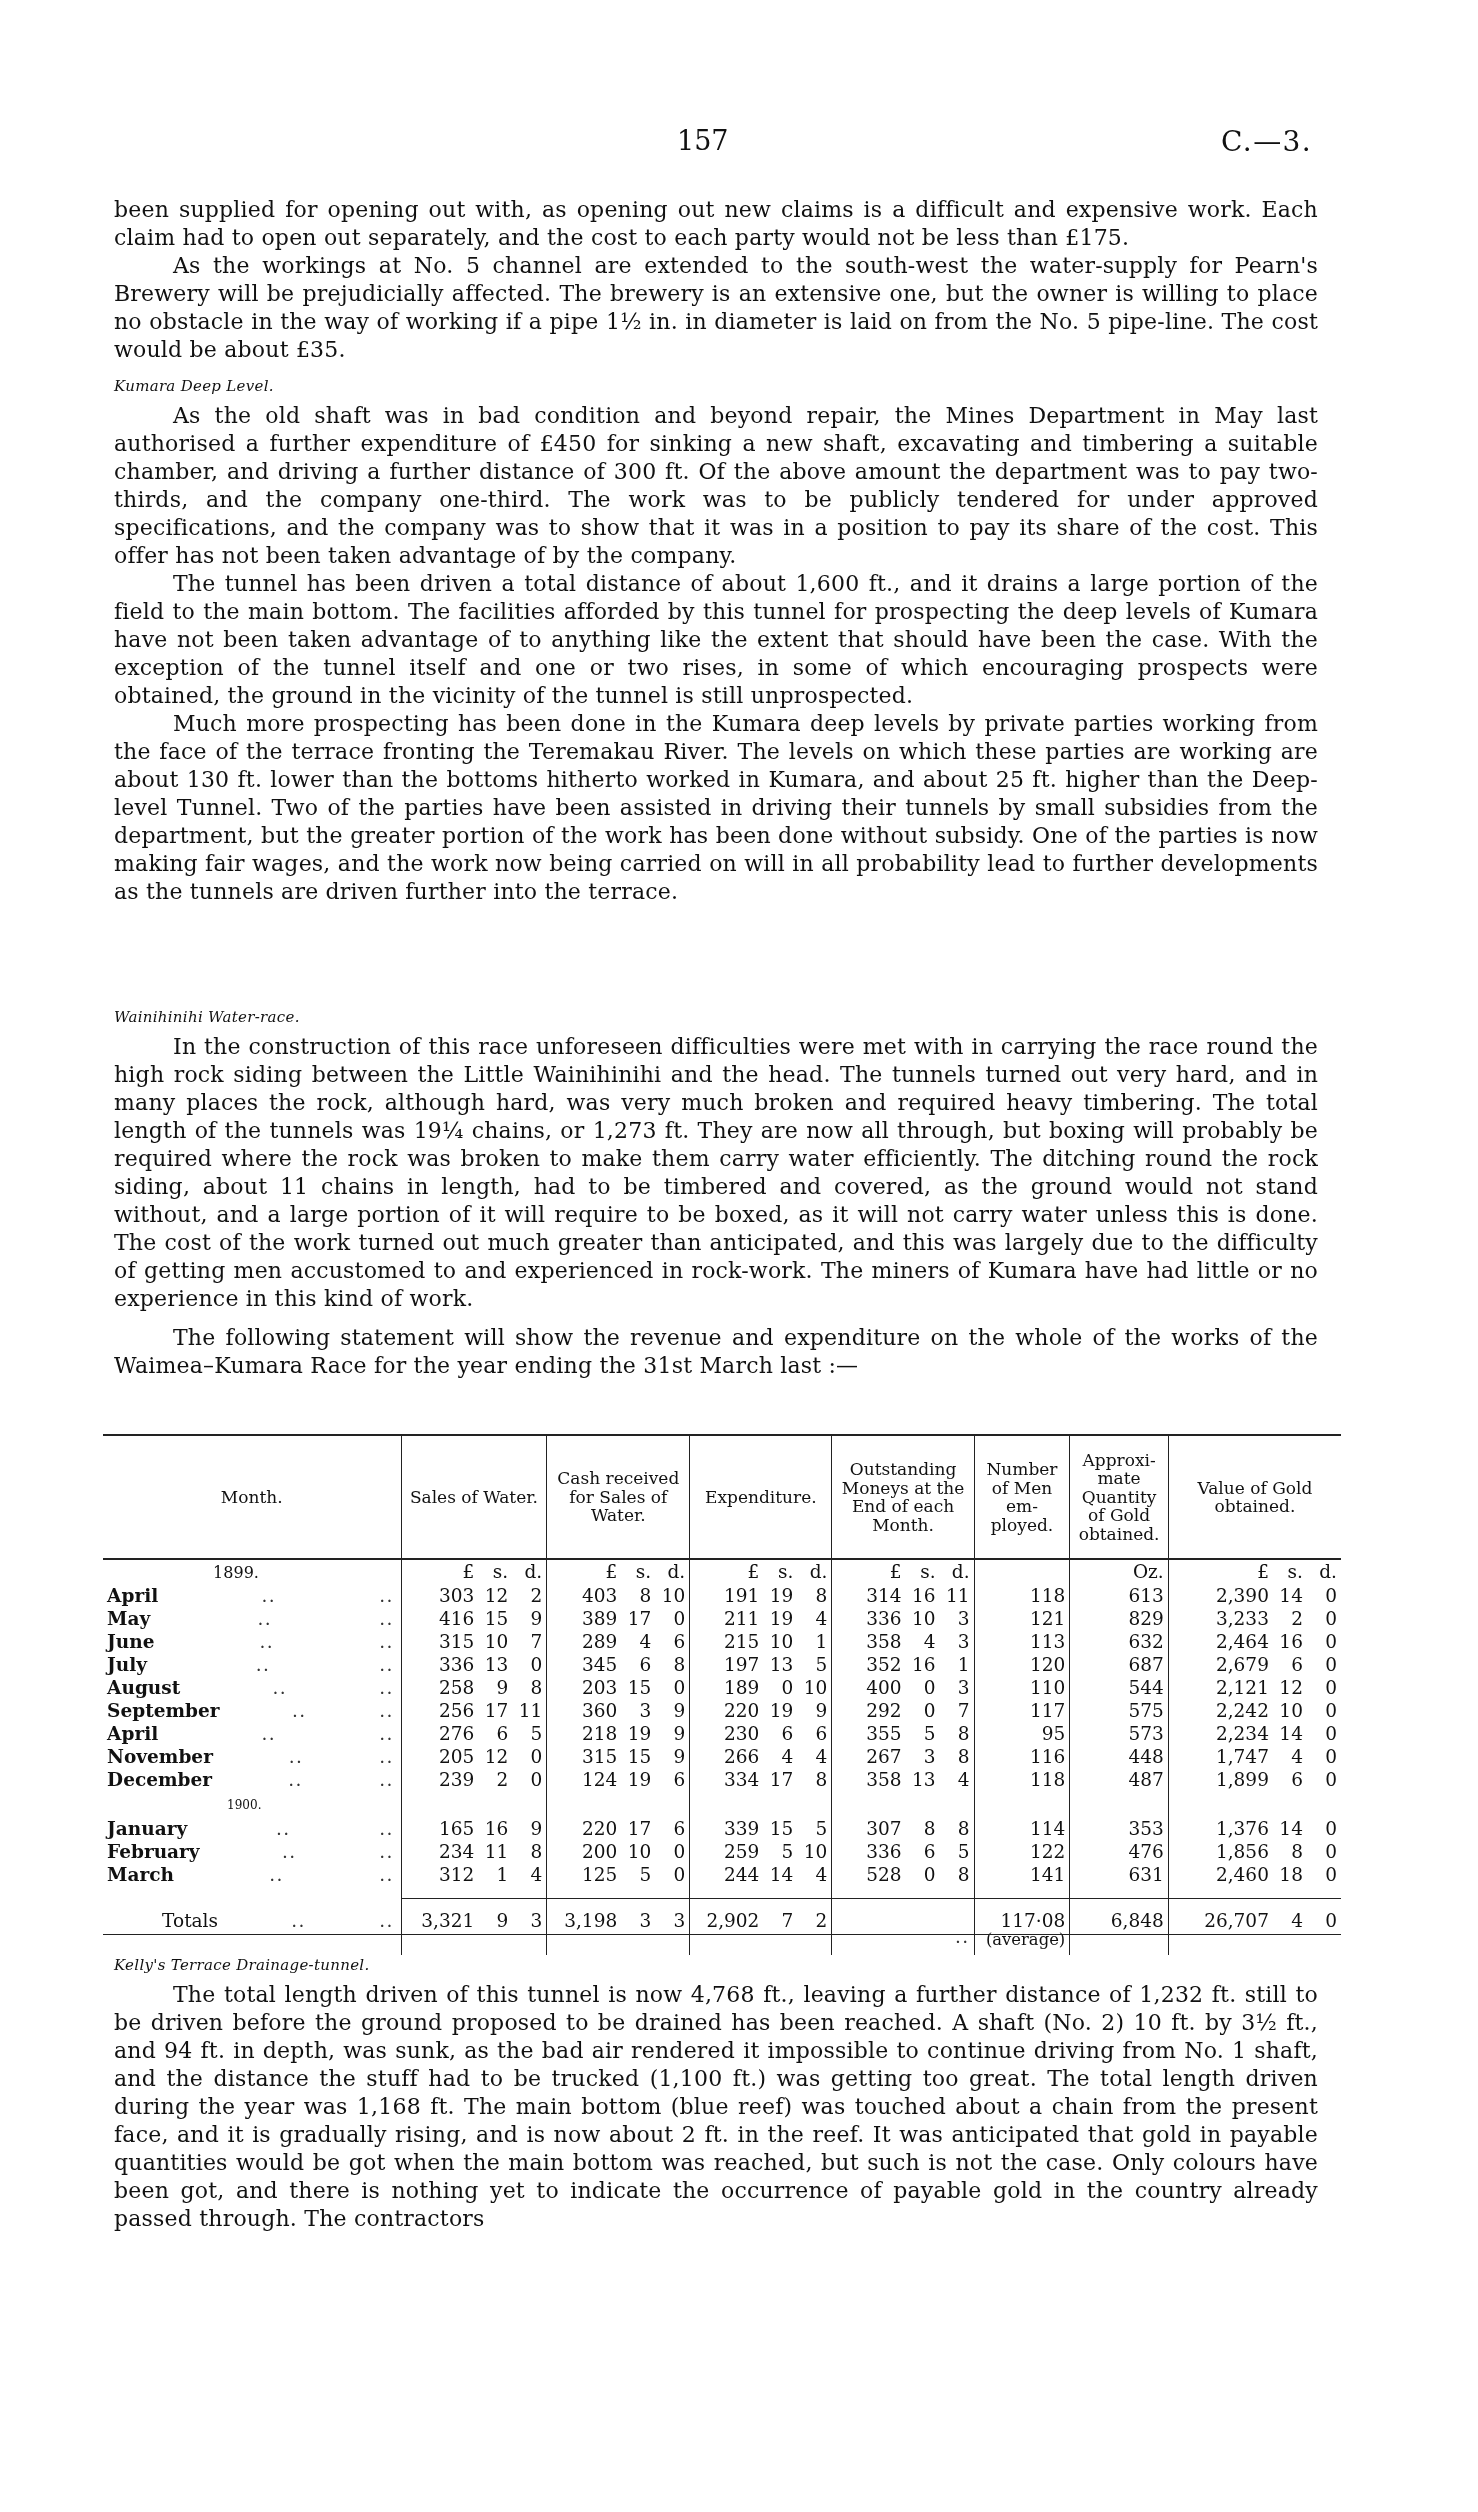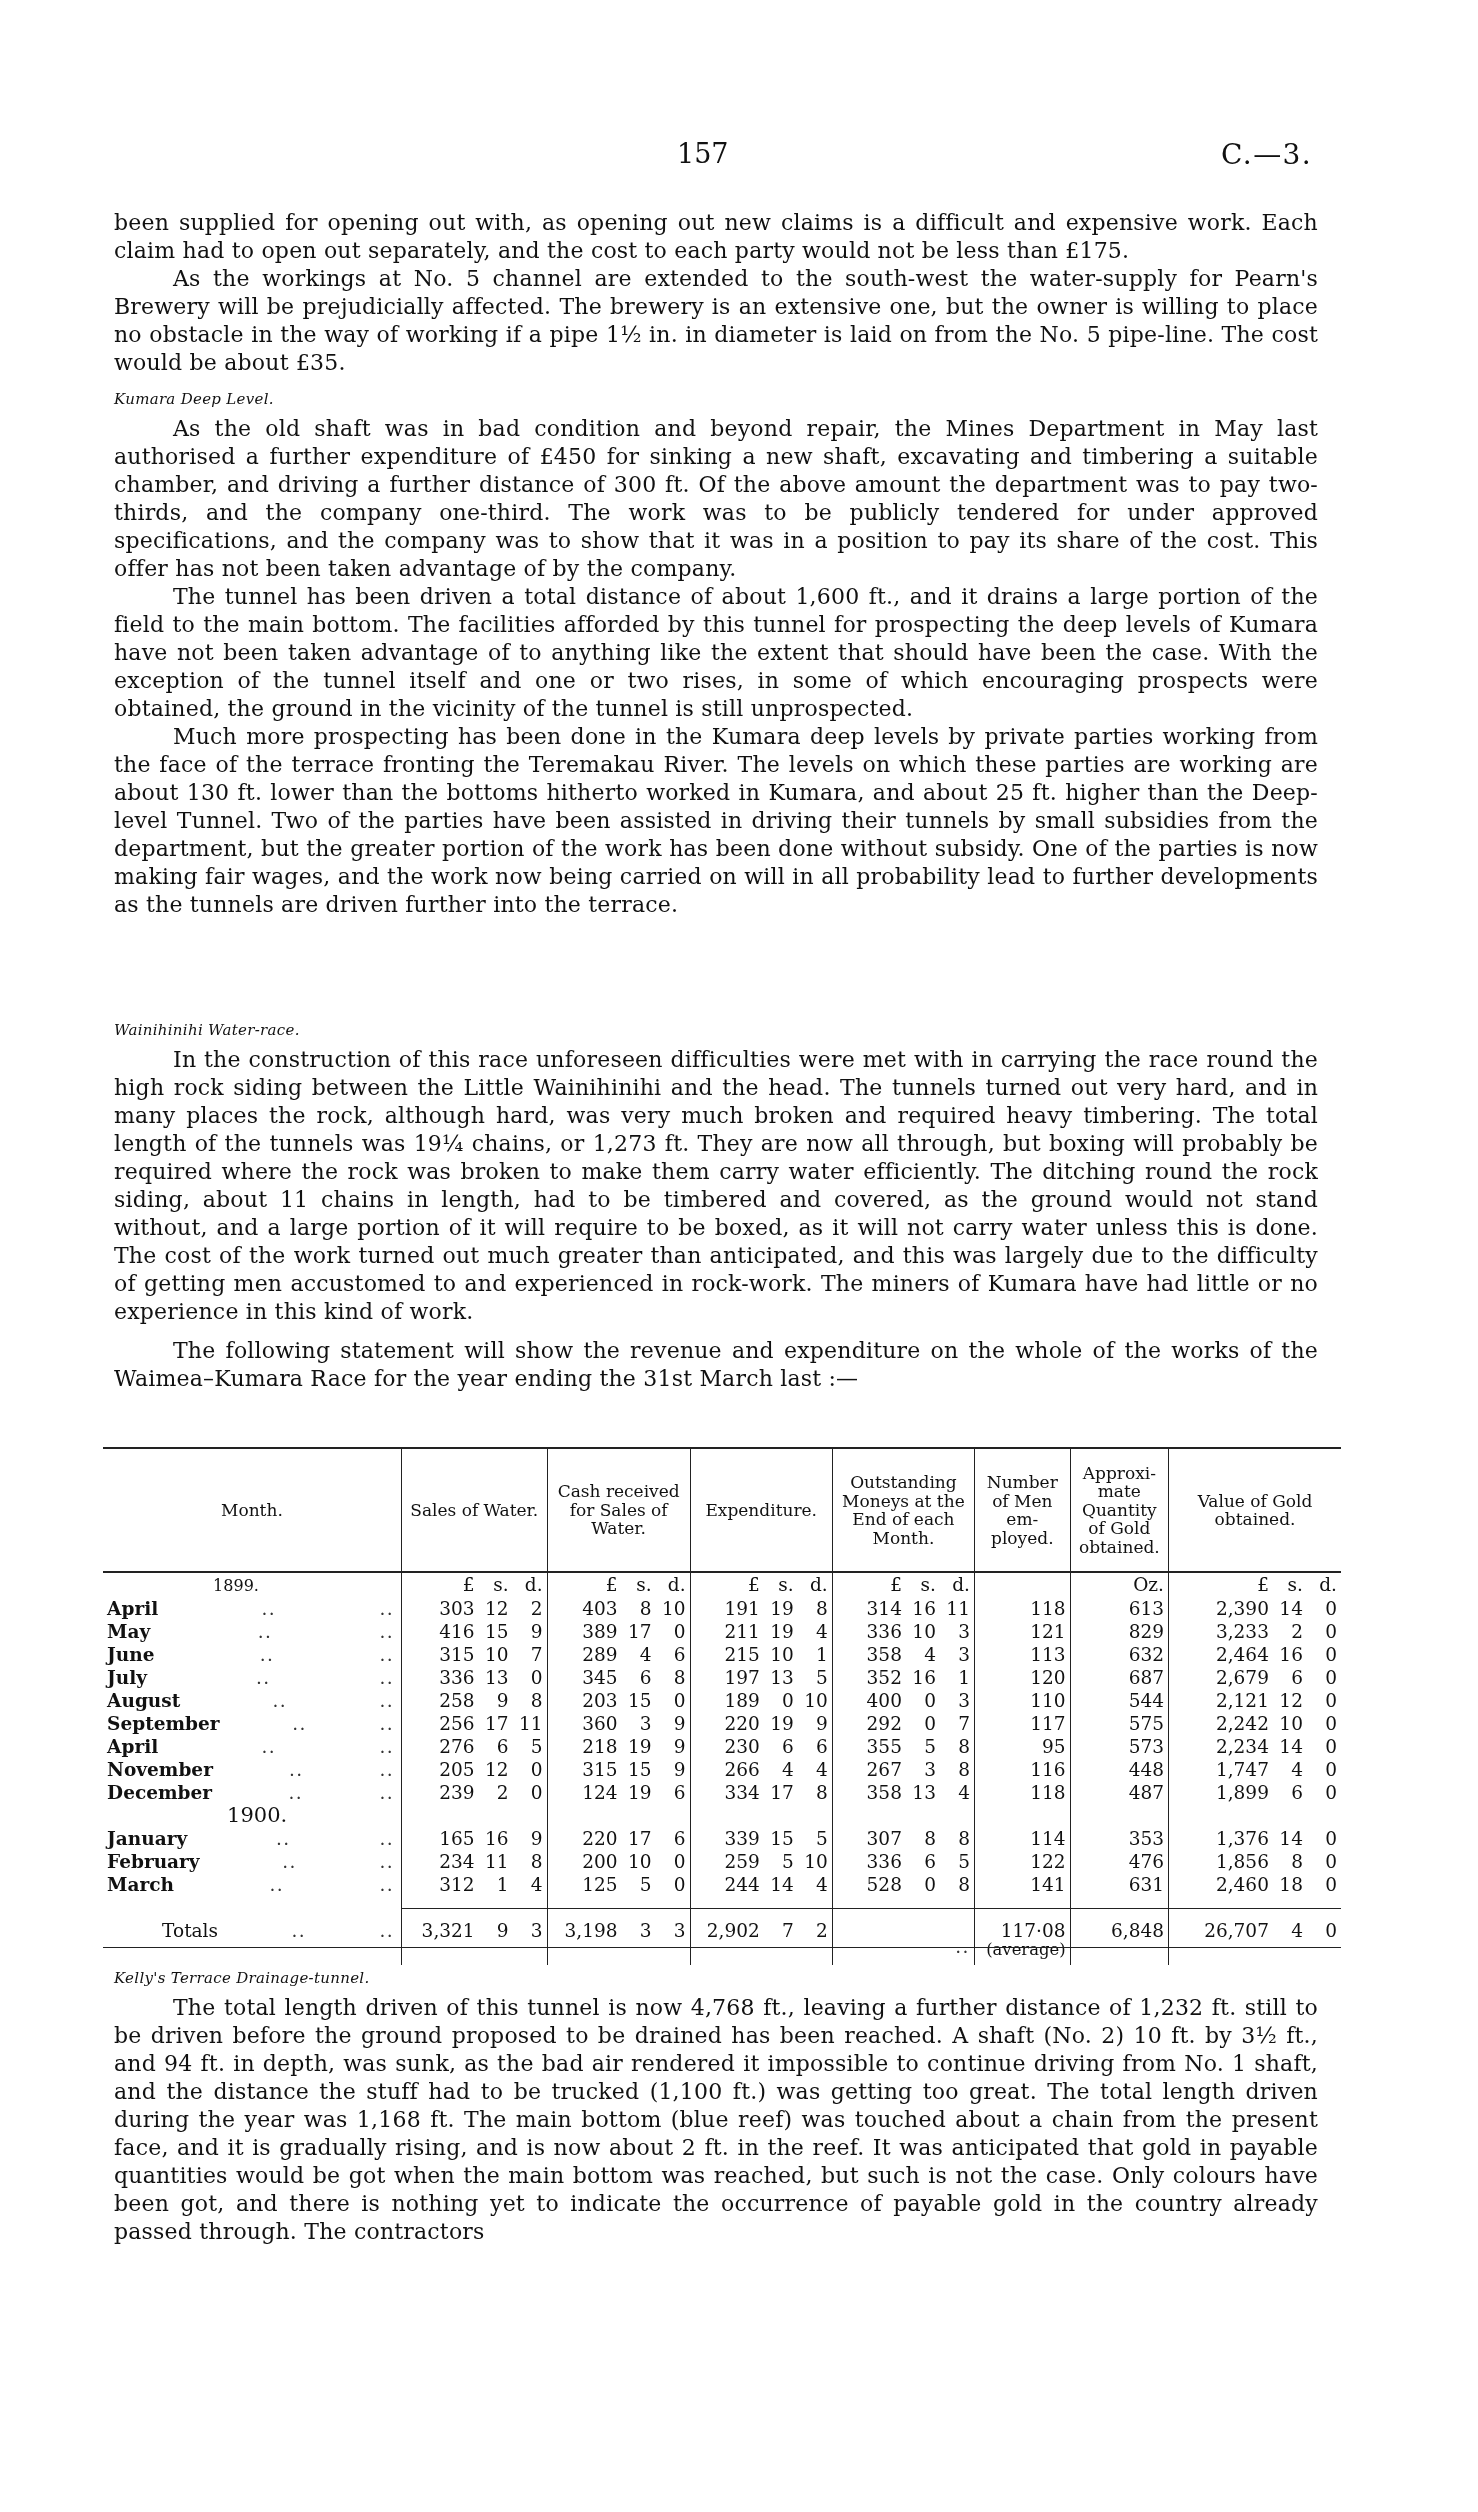--- a/index.html
+++ b/index.html
@@ -1,18 +1,18 @@
 <!DOCTYPE html>
 <html style="font-size:11px"><head>
 <meta charset="utf-8">
 <style>
   html, body { margin: 0; padding: 0; background: #ffffff; }
   body { width: 1478px; height: 2512px; position: relative; overflow: hidden;
          font-family: "DejaVu Serif", "Liberation Serif", serif; color: #111111; }
-  .page { position: absolute; left: 0; top: 13px; width: 1478px; height: 2100px; }
+  .page { position: absolute; left: 0; top: 0; width: 1478px; height: 2100px; }
   .hdr-num { position: absolute; top: 125px; left: 677px; font-size: 27px; }
   .hdr-ref { position: absolute; top: 125px; left: 1221px; font-size: 28px; letter-spacing: 1.4px; }
   .body { position: absolute; left: 114px; width: 1204px; }
   .para { font-size: 22px; line-height: 28px; text-align: justify; margin: 0;
           text-indent: 59px; letter-spacing: 0.2px; }
   .para.noindent { text-indent: 0; }
   .heading { font-size: 15px; font-style: italic; text-align: left; margin: 8.2px 0 6.8px 0;
              letter-spacing: 0.3px; }
   table.stmt { position: absolute; left: 103px; top: 1434px; width: 1238px;
                border-collapse: collapse; font-size: 18.5px; }
@@ -25,21 +25,21 @@
                   white-space: nowrap; vertical-align: top; }
   table.stmt td:first-child { border-left: none; }
   .lsd { display: flex; justify-content: flex-end; gap: 0; }
   .lsd span { display: inline-block; text-align: right; }
   .lsd .l { width: 65px; } .lsd .s { width: 34px; } .lsd .d { width: 34px; }
   .month-cell { display: flex; justify-content: space-between; padding-right: 2.7px; }
   .month-name { font-weight: bold; }
   .dots { color: #333; letter-spacing: 1.4px; }
   .year-row td { padding-top: 13.7px; }
   .year-label { padding-left: 106px; font-size: 16px; }
-  .year-label2 { padding-left: 120px; font-size: 21px; }
+  .year-label2 { padding-left: 120px; font-size: 12px; }
   .center { text-align: right; }
   tr.totals td { border-top: 1.4px solid #222; padding-top: 9.6px; padding-bottom: 6.8px; }
   tr.totals td:first-child { border-top: none; }
   table.stmt tbody tr.lastrow td { padding-bottom: 12.3px; }
   .bottom-rule { position: absolute; left: 103px; top: 1934px; width: 1238px; border-top: 1.7px solid #222; }
   .avg { font-size: 16.4px; display: block; line-height: 16.4px; }
 </style>
 </head>
 <body>
 

